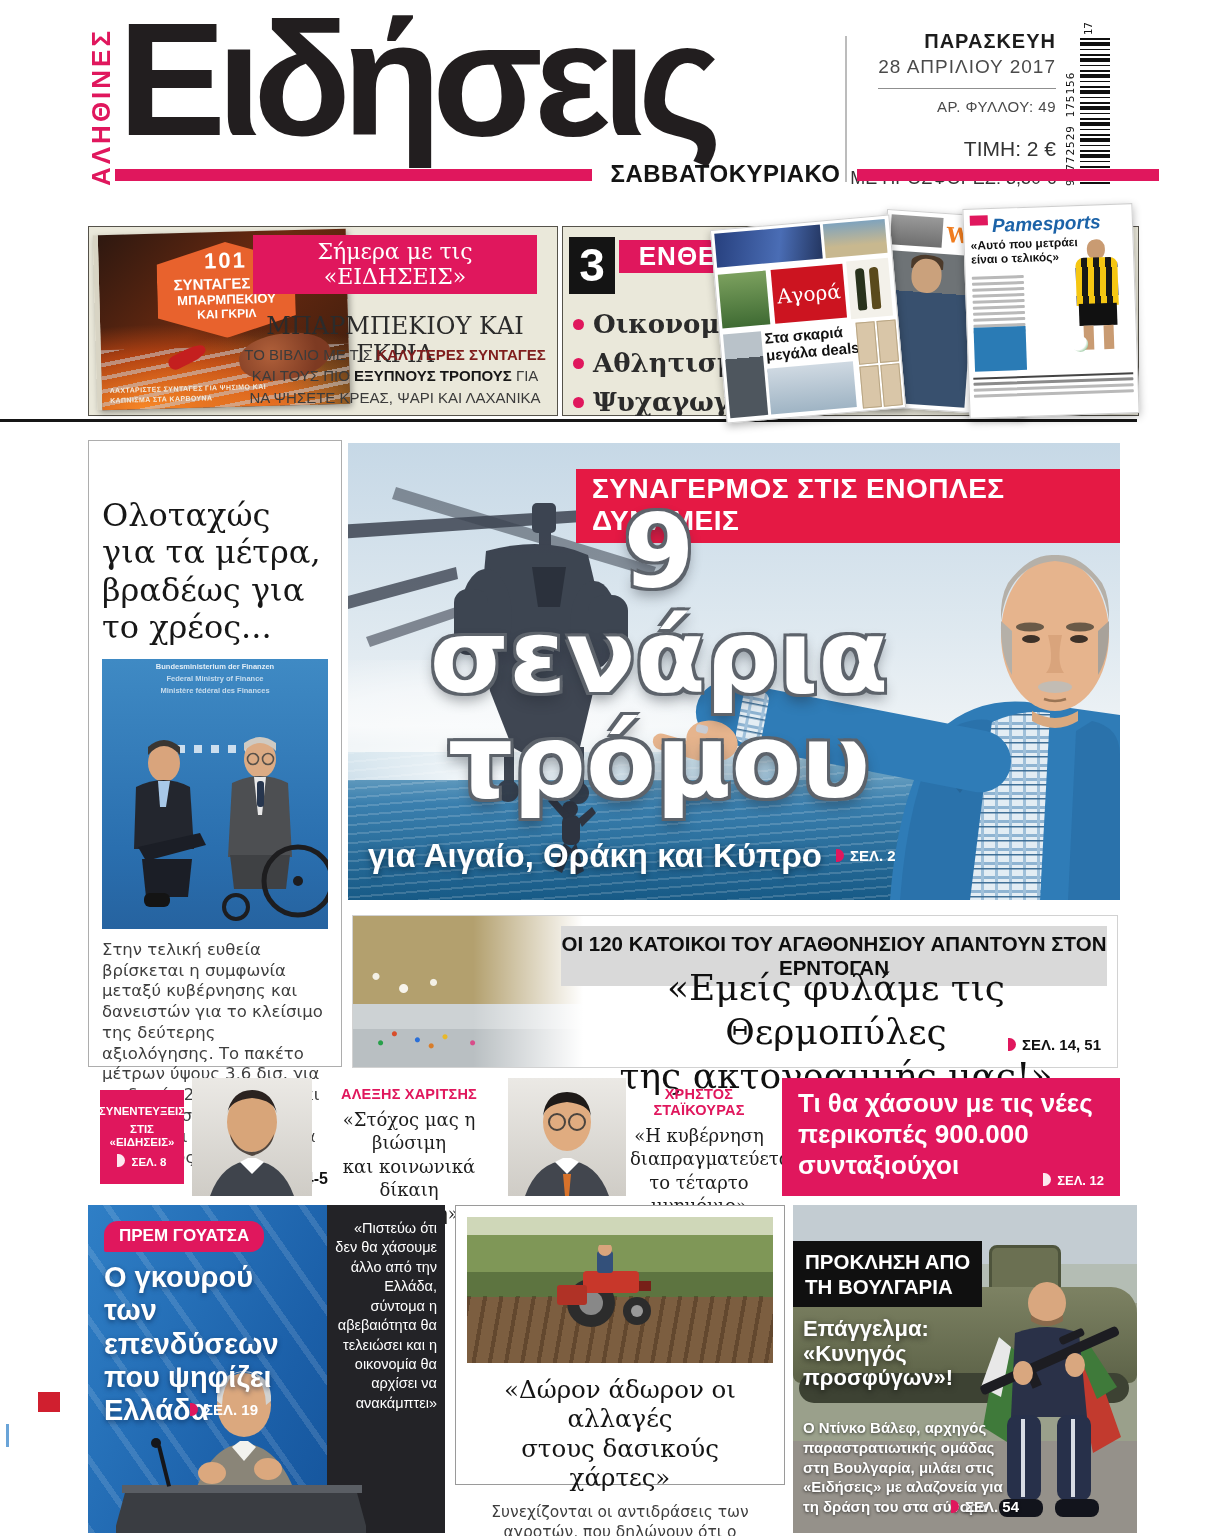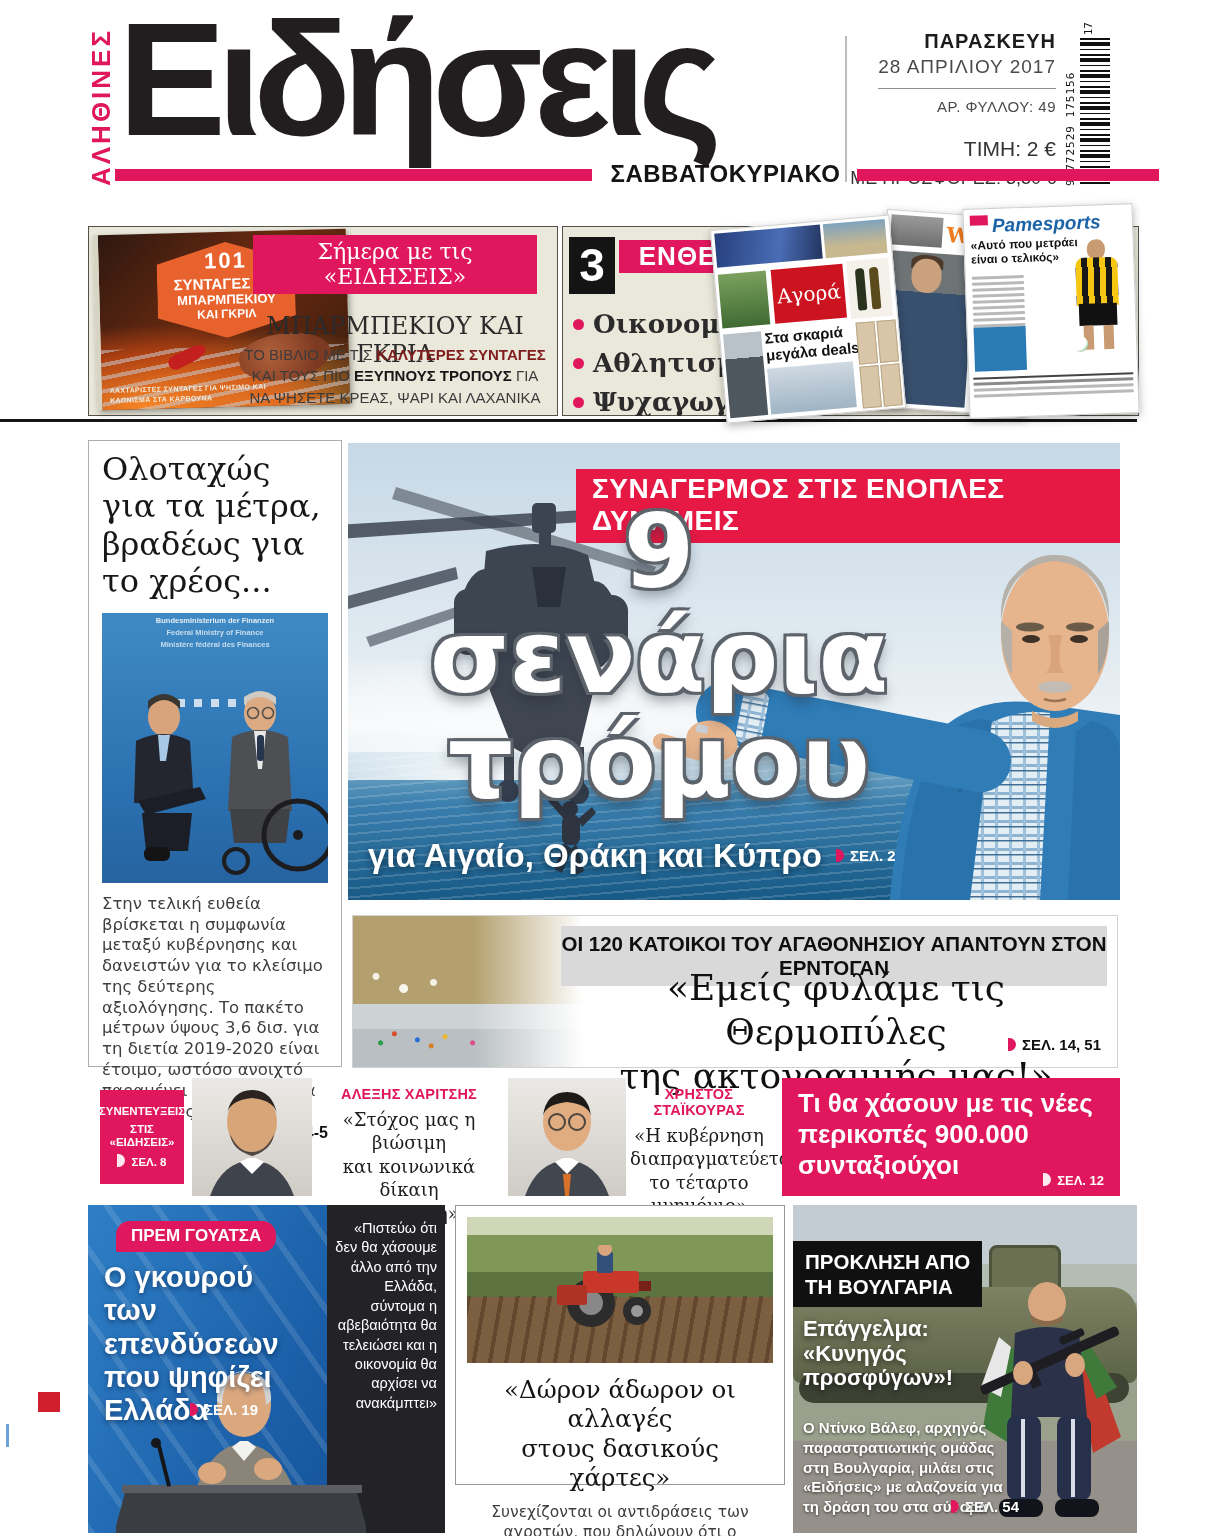--- a/index.html
+++ b/index.html
@@ -114,21 +114,21 @@
         background:radial-gradient(circle at 35% 35%,#fff 55%,#2d8f3c);}
   .pm-bars{position:absolute;left:6px;top:64px;width:52px;}
   .pm-bluebox{position:absolute;left:6px;top:118px;width:52px;height:44px;background:#2a7bb5;}
   .pm-bottom{position:absolute;left:4px;bottom:4px;right:4px;height:34px;border-top:2px solid #444;}
   .tbar{height:3px;background:#b9b9b9;margin:3px 0;border-radius:1px;}
   .tbar.d{background:#8b8b8b;}
   .top-rule{left:0;top:419px;width:1137px;height:3px;background:#161616;}
 
   
   .left-card{left:88px;top:440px;width:254px;height:627px;background:#fff;border:1px solid #adadad;box-sizing:border-box;padding:10px 13px;}
-  .lc-head{font-family:"DejaVu Serif","Liberation Serif",serif;font-size:32px;line-height:1.17;color:#171717;}
+  .lc-head{font-family:"DejaVu Serif","Liberation Serif",serif;font-size:32px;line-height:1.17;color:#171717;margin-top:46px;}
   .lc-photo{position:relative;margin-top:12px;height:270px;background:linear-gradient(#3f8ac4,#2a6faf 70%,#2663a0);overflow:hidden;}
   .lc-cap{color:rgba(255,255,255,.85);font-size:7.5px;font-weight:bold;text-align:center;margin-top:3px;}
   .lc-cap.f2{color:rgba(255,255,255,.7);}
   .lc-sq{position:absolute;left:50%;top:86px;transform:translateX(-50%);display:flex;gap:9px;}
   .lc-sq i{width:8px;height:8px;background:rgba(255,255,255,.75);}
   .lc-body{margin-top:11px;font-size:16.5px;line-height:1.26;color:#3e3e3e;font-family:"DejaVu Sans",sans-serif;}
   .lc-ref{text-align:right;font-weight:bold;font-size:16px;color:#111;margin-top:2px;}
 
   
   .pmark{display:inline-block;width:8px;height:13px;background:#e0175d;border-radius:0 13px 13px 0;
@@ -195,21 +195,21 @@
   .pensions .txt{font-weight:bold;font-size:26px;line-height:1.2;}
   .pensions .ref{position:absolute;right:16px;bottom:8px;font-weight:bold;font-size:13px;}
 
   
   .watsa{left:88px;top:1205px;width:357px;height:328px;overflow:hidden;
       background:linear-gradient(115deg,#2f7fc6,#1b5fa8 55%,#0f4a8f);}
   .watsa::before{content:"";position:absolute;inset:0;
       background:repeating-linear-gradient(55deg,rgba(255,255,255,.12) 0 6px,transparent 6px 40px);}
   .watsa-dark{position:absolute;right:0;top:0;width:118px;height:100%;background:#232327;}
   .watsa-badge{position:absolute;left:16px;top:16px;background:#e0175d;color:#fff;font-weight:bold;font-size:17px;
-      padding:5px 15px 6px;border-radius:14px 14px 14px 2px;margin-left:12px;}
+      padding:5px 15px 6px;border-radius:14px 14px 14px 2px;}
   .watsa-head{position:absolute;left:16px;top:56px;width:232px;color:#fff;font-weight:bold;font-size:29px;
       line-height:1.15;text-shadow:0 2px 5px rgba(0,25,60,.55);}
   .watsa-ref{position:absolute;left:102px;top:196px;color:#fff;font-weight:bold;font-size:15px;}
   .watsa-quote{position:absolute;right:8px;top:14px;width:102px;color:#fff;font-weight:normal;font-size:14.5px;
       line-height:1.34;text-align:right;}
   .watsa-fig{position:absolute;left:28px;bottom:0;}
   .forest{left:455px;top:1205px;width:330px;height:280px;background:#fff;border:1px solid #9a9a9a;box-sizing:border-box;padding:11px;}
   .forest-photo{position:relative;height:146px;overflow:hidden;
       background:linear-gradient(#cfd7b8 0 12%,#7f9757 12% 38%,#5d7440 38% 55%,#7c5e40 55%);}
   .forest-photo::after{content:"";position:absolute;left:0;top:54%;width:100%;height:46%;

